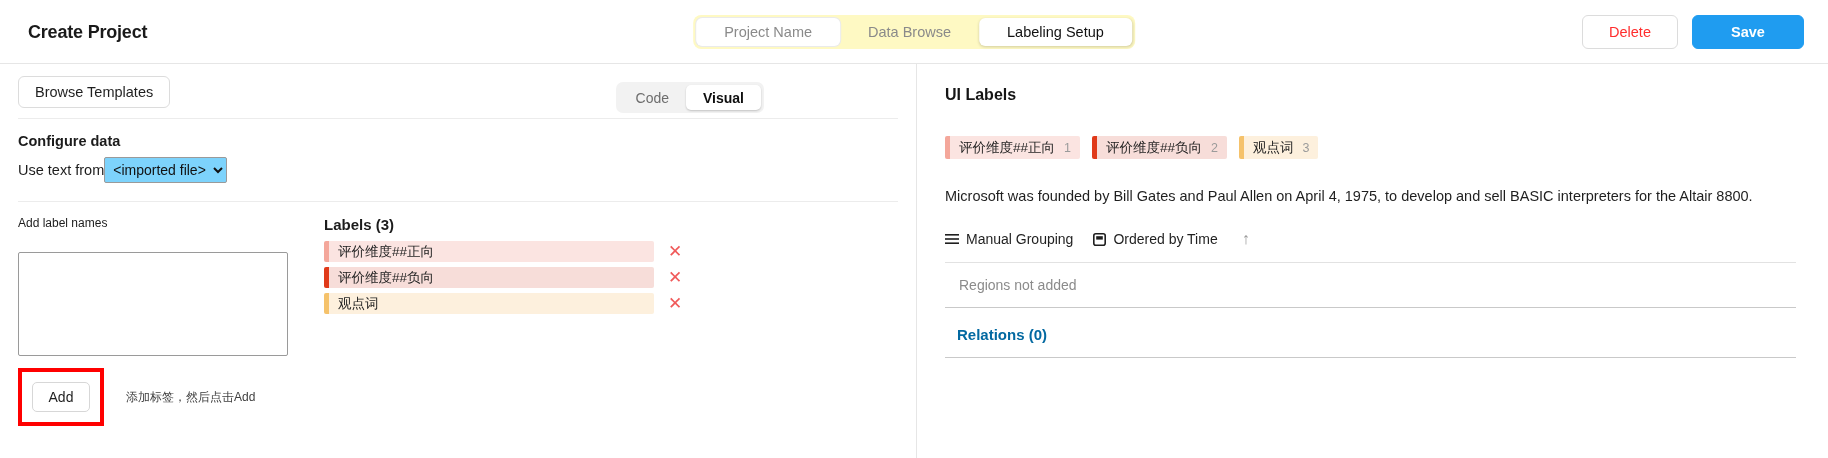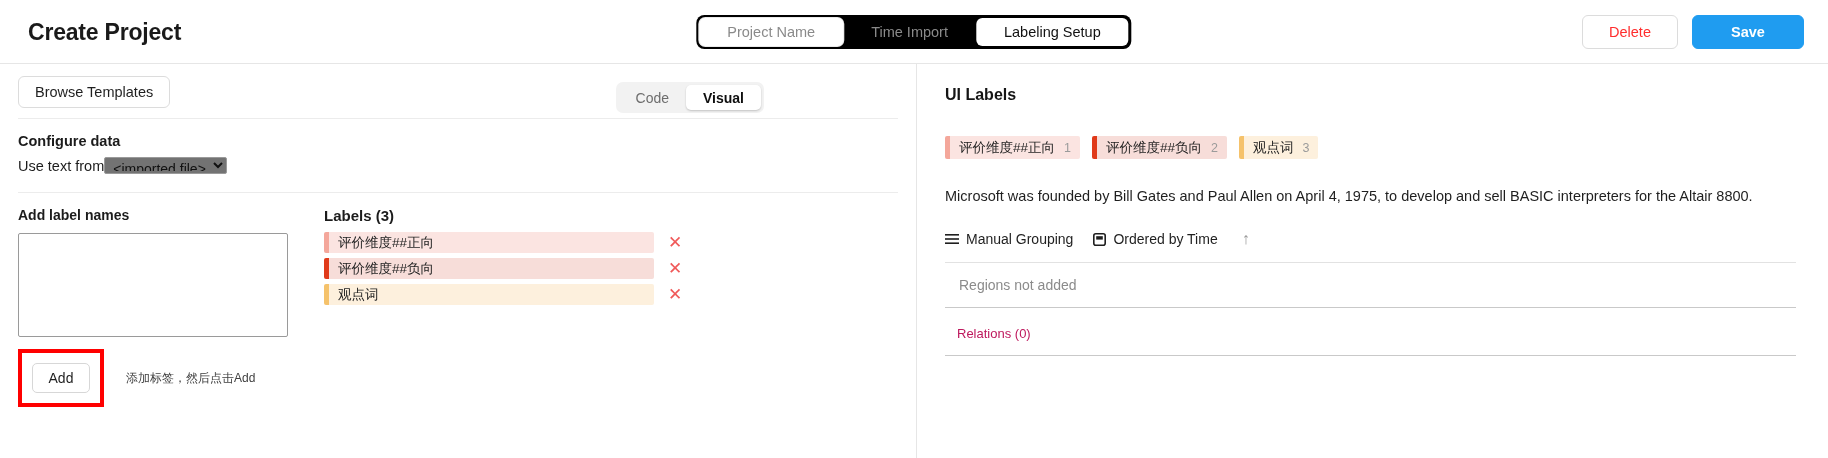--- a/index.html
+++ b/index.html
@@ -17,28 +17,28 @@
   .topbar {
     position: relative;
     height: 64px;
     border-bottom: 1px solid #e6e6e6;
     display: flex;
     align-items: center;
   }
   .page-title {
     position: absolute;
     left: 28px; top: 50%; transform: translateY(-50%);
-    font-size: 23px; font-weight: bold; letter-spacing: -0.2px;
+    font-size: 18px; font-weight: bold; letter-spacing: -0.2px;
     color: #1a1a1a;
   }
   .tabs {
     position: absolute; left: 50%; top: 50%;
     transform: translate(-50%, -50%);
     display: flex; align-items: center;
-    background: #000000;
+    background: #fef9c3;
     border-radius: 8px;
     padding: 3px;
     height: 34px;
   }
   .tab {
     height: 28px;
     padding: 0 28px;
     display: flex; align-items: center; justify-content: center;
     font-size: 14.5px;
     color: #8a8a8a;
@@ -145,33 +145,33 @@
   .section { padding: 14px 18px 0 18px; }
   .sec-title {
     font-size: 14.5px; font-weight: bold; color: #1c1c1c;
     margin-bottom: 8px;
   }
   .row-inline { display: flex; align-items: center; gap: 0; }
   .row-inline .lbl { font-size: 14.5px; color: #1c1c1c; }
   select.src-select {
     font-family: "Liberation Sans", sans-serif;
     font-size: 14px;
-    height: 17px;
+    height: 26px;
     padding: 2px 4px;
     border: 1px solid #9a9a9a;
     border-radius: 2px;
-    background: #737373;
+    background: #7dd3fc;
     color: #111;
   }
 
   .hr2 { height: 1px; background: #ececec; margin: 18px 18px 0 18px; }
 
   .labels-area { display: flex; padding: 14px 18px 0 18px; }
   .add-col { width: 268px; }
-  .add-title { font-size: 14px; font-weight: bold; margin-bottom: 10px; }
+  .add-title { font-size: 12px; font-weight: normal; margin-bottom: 22px; }
   .label-textarea {
     width: 270px; height: 104px;
     border: 1px solid #9a9a9a;
     border-radius: 2px;
     background: #fff;
     resize: none;
     font-family: "Liberation Sans", sans-serif;
     font-size: 14px;
     padding: 4px;
     display: block;
@@ -253,34 +253,34 @@
   }
   .tool { display: flex; align-items: center; gap: 7px; cursor: pointer; }
   .ico { display: inline-flex; align-items: center; justify-content: center; }
   .sort-arrow { color: #9a9a9a; font-size: 16px; cursor: pointer; margin-left: 4px; }
   .divider-line { height: 1px; background: #e2e2e2; margin-top: 14px; }
   .regions-empty {
     font-size: 14px; color: #8b8b8b;
     padding: 14px 0 14px 14px;
   }
   .divider-line2 { height: 1px; background: #c9c9c9; }
-  .relations { font-size: 13px; font-weight: normal; color:#be185d; padding: 18px 0 14px 12px; }
+  .relations { font-size: 15px; font-weight: bold; color:#0369a1; padding: 18px 0 14px 12px; }
   .divider-line3 { height: 1px; background: #c9c9c9; }
 </style>
 </head>
 <body>
 
 <div class="app">
 
   <div class="topbar">
     <div class="page-title">Create Project</div>
 
     <div class="tabs">
       <div class="tab white">Project Name</div>
-      <div class="tab">Time Import</div>
+      <div class="tab">Data Browse</div>
       <div class="tab active">Labeling Setup</div>
     </div>
 
     <div class="topbar-actions">
       <div class="btn-delete">Delete</div>
       <div class="btn-save">Save</div>
     </div>
   </div>
 
   <div class="body">

